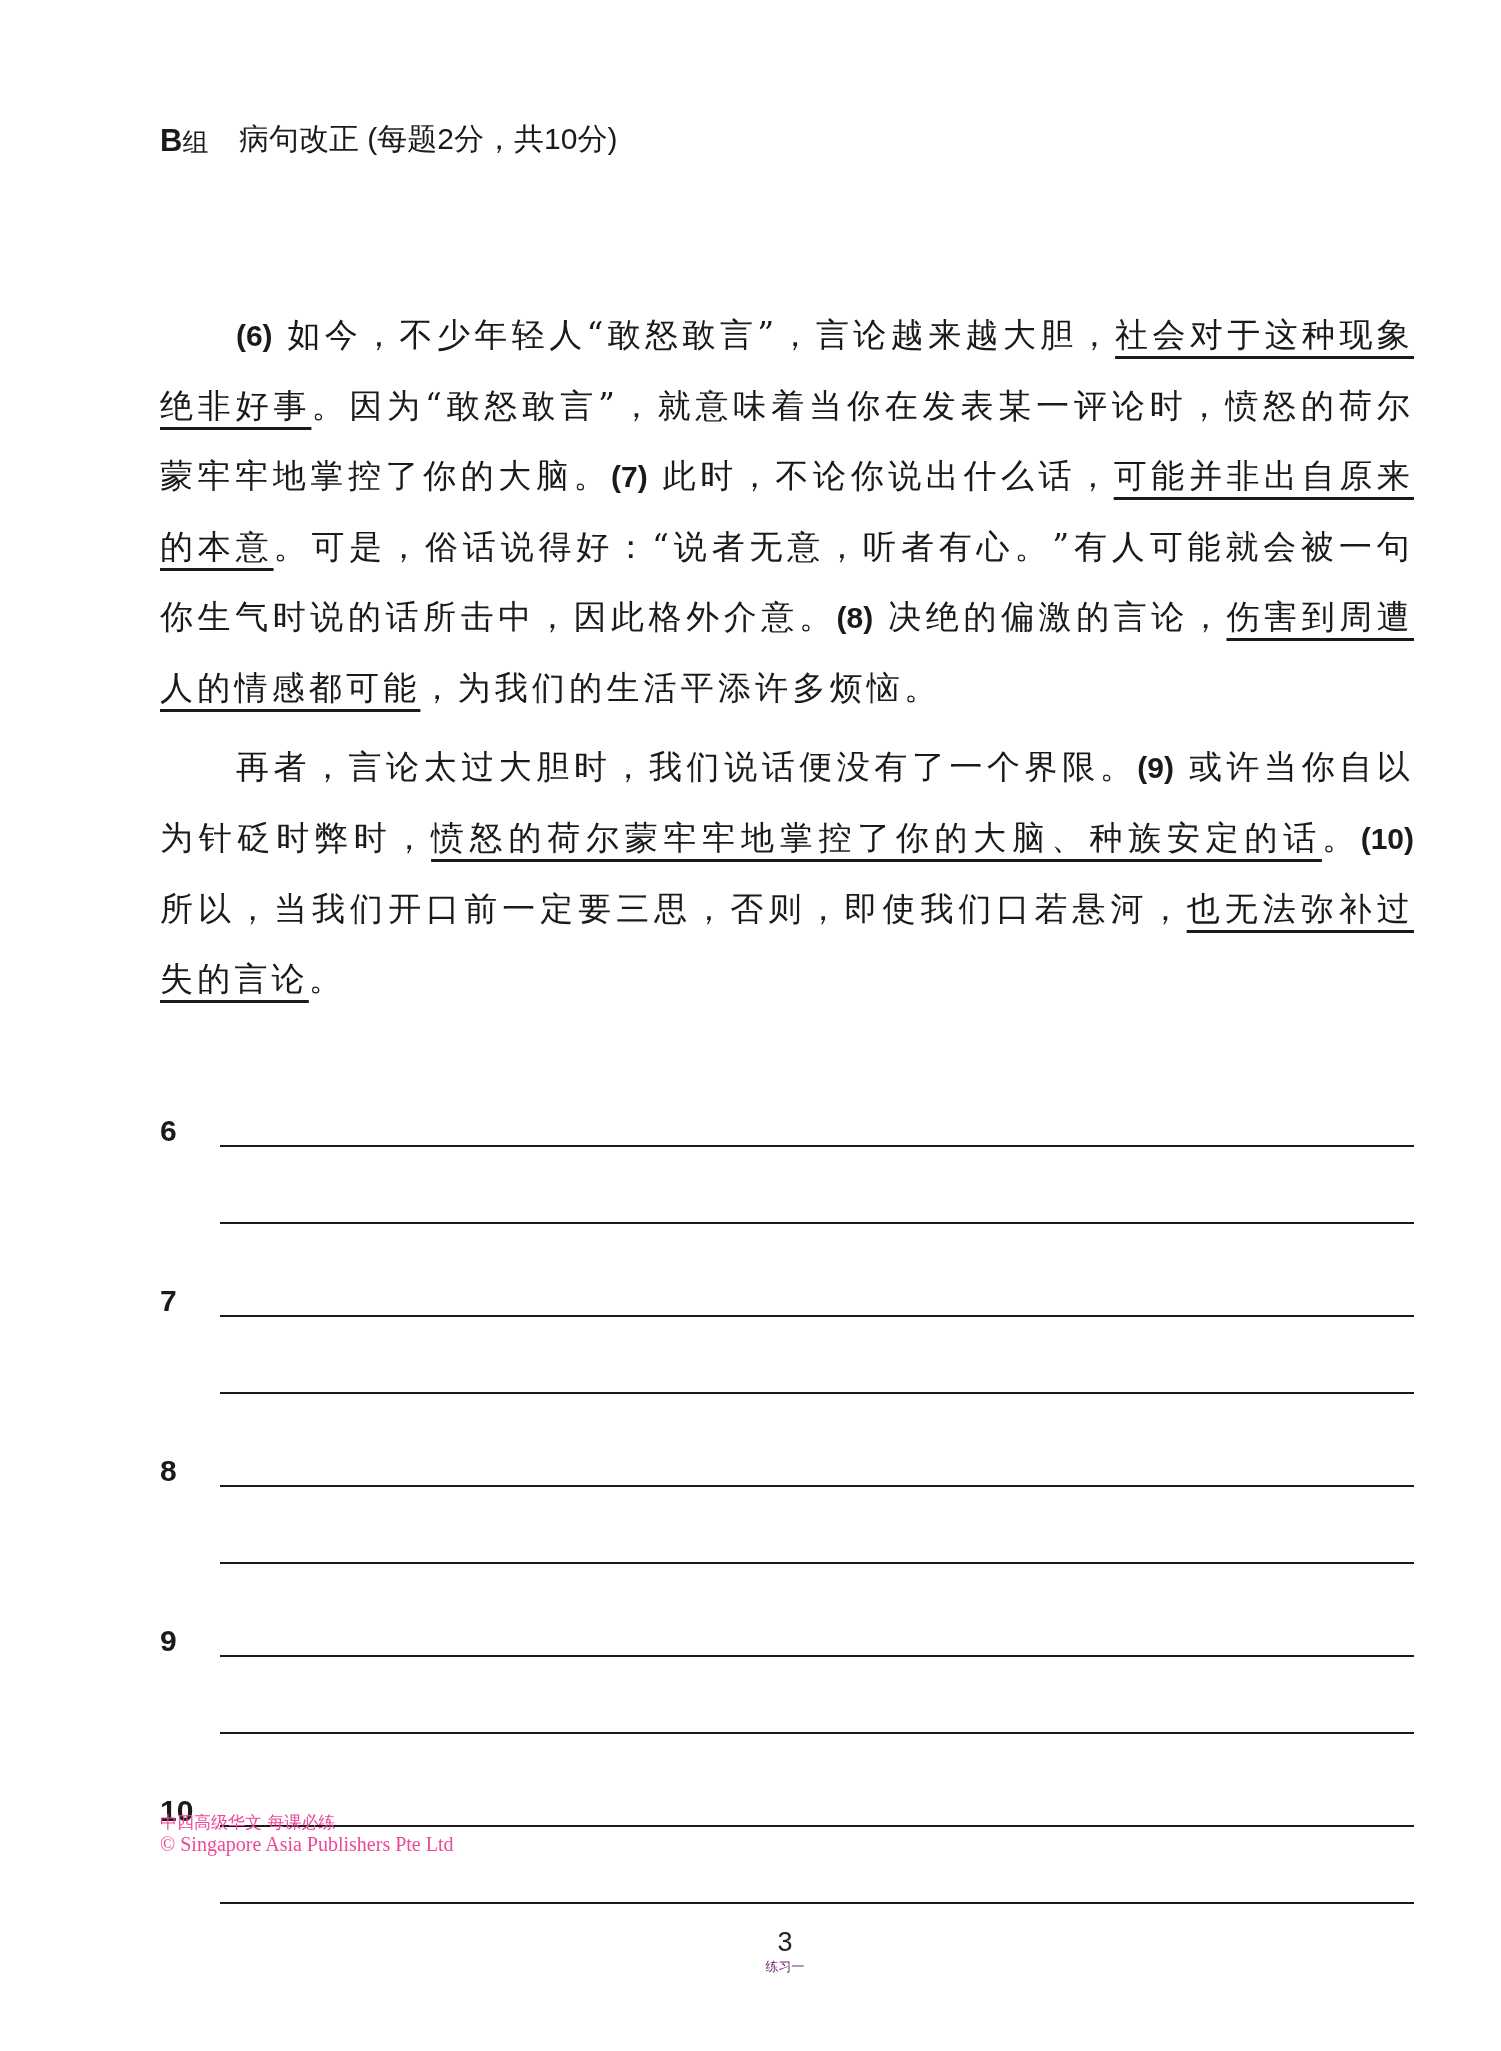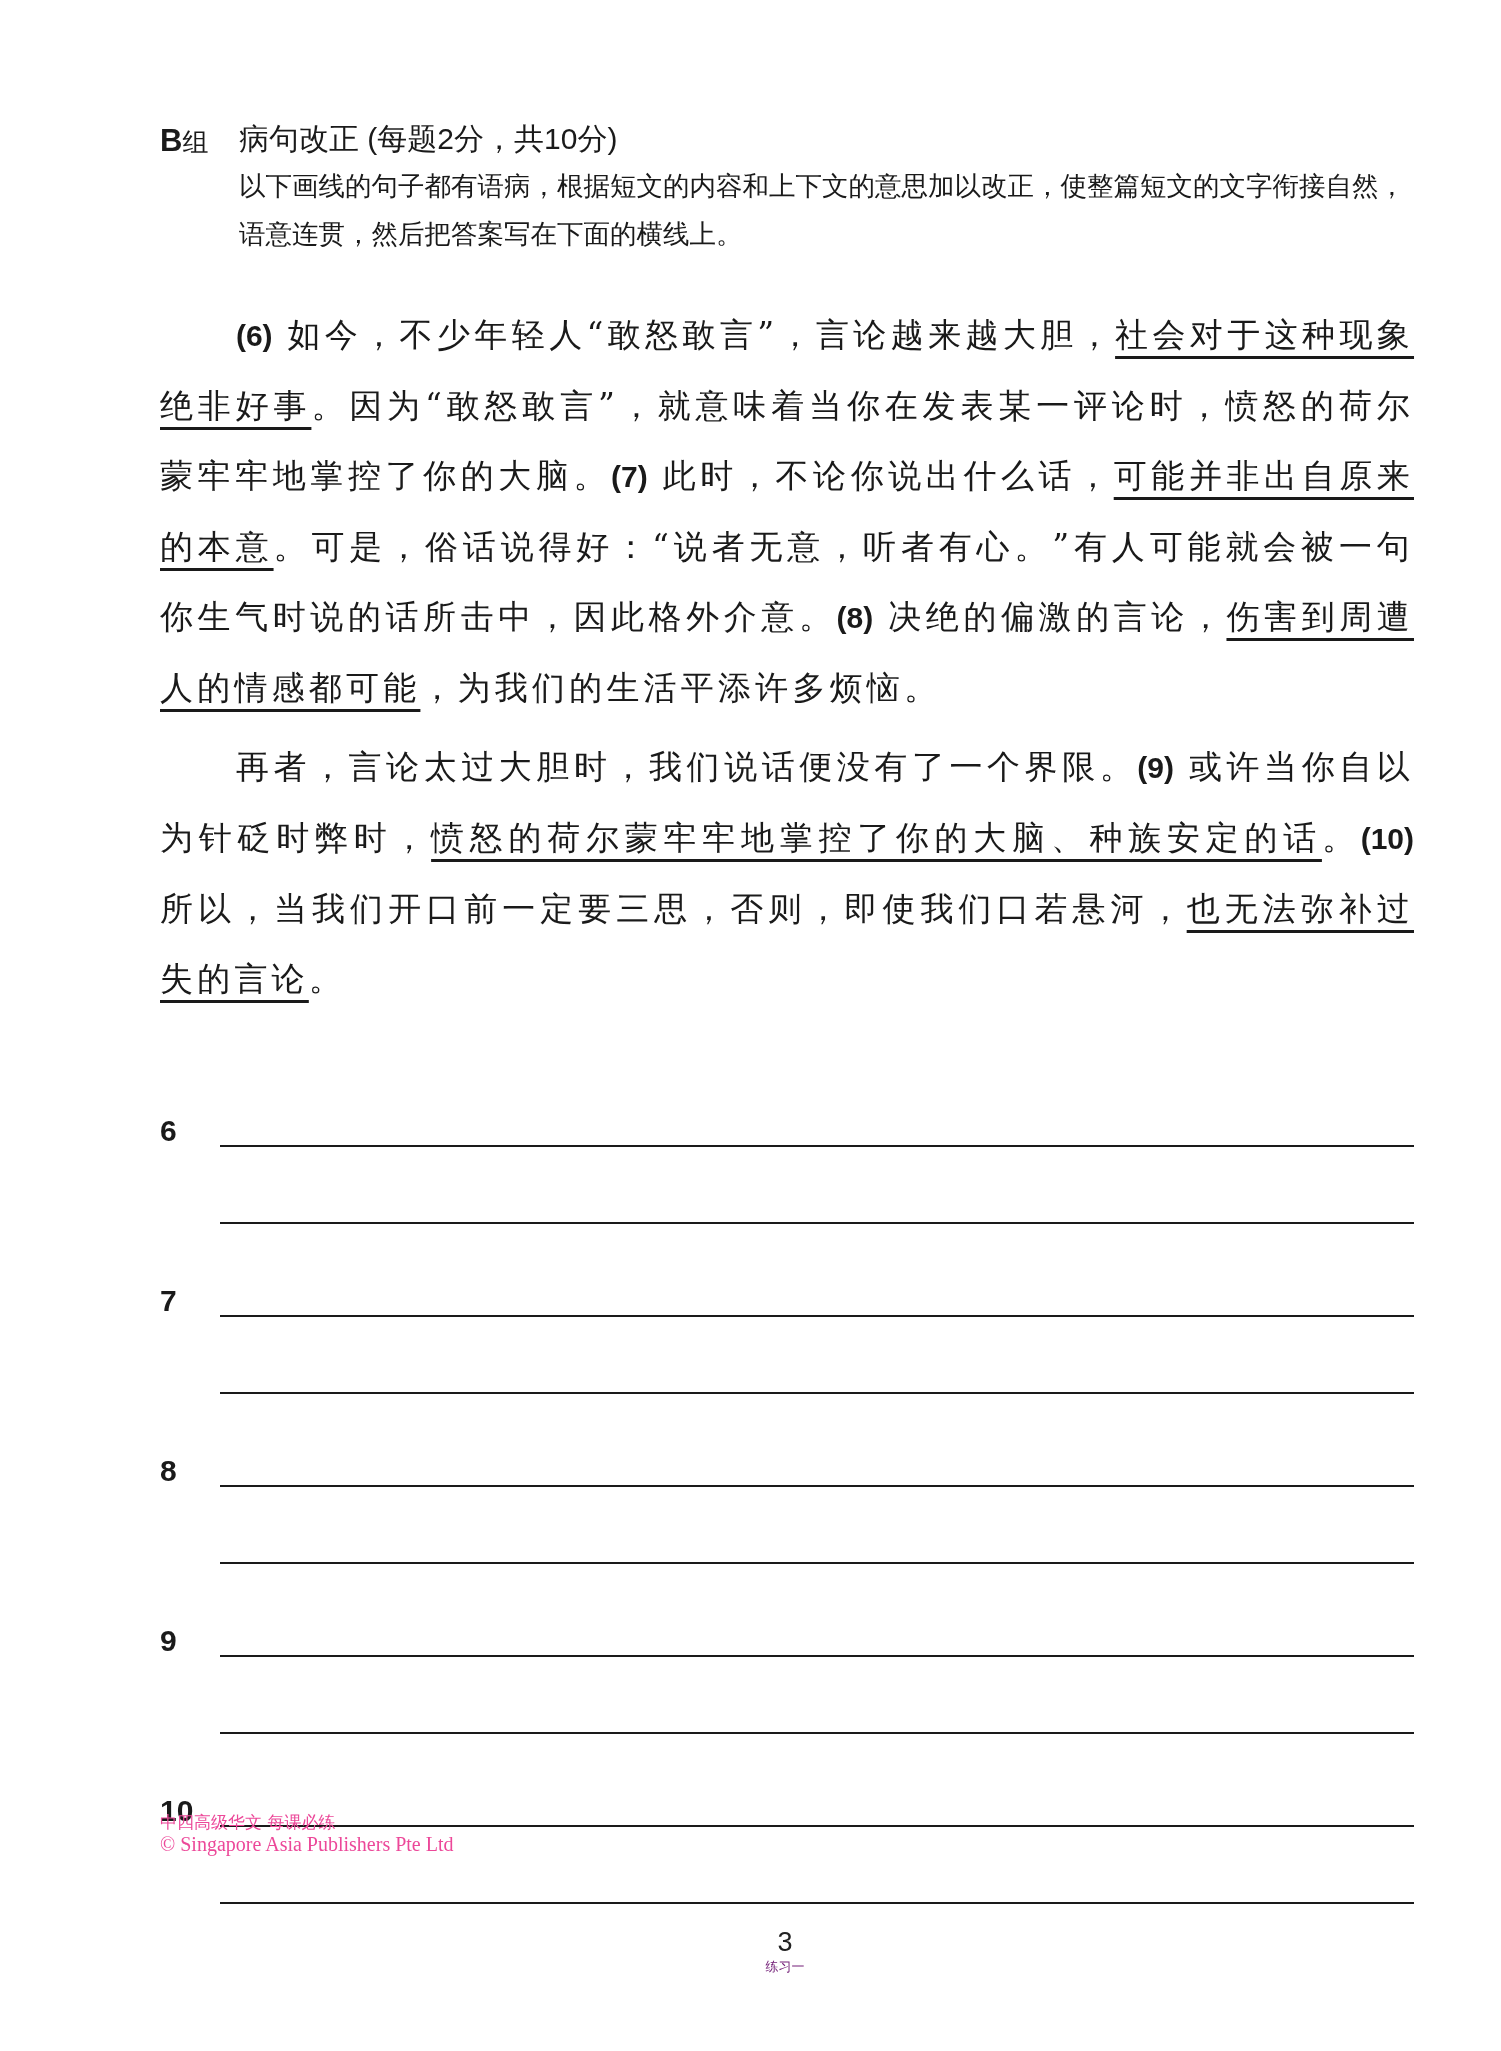--- a/index.html
+++ b/index.html
@@ -54,21 +54,20 @@
   .exercise { font-size: 13px; line-height: 22px; color: #701a75; }
 </style>
 </head>
 <body>
 
 <div class="header">
   <div class="header-row">
     <div class="group-label"><b>B</b><span>组</span></div>
     <div class="section-title">病句改正 (每题2分，共10分)</div>
   </div>
-  <div class="instructions">以下画线的句子都有语病，根据短文的内容和上下文的意思加以改正，使整篇短文的文字衔接自然，语意连贯，然后把答案写在下面的横线上。</div>
 </div>
 
 <div class="passage">
   <p><span class="qnum">(6)</span><span> 如今，不少年轻人“敢怒敢言”，言论越来越大胆，</span><span class="ul">社会对于这种现象绝非好事</span><span>。因为“敢怒敢言”，就意味着当你在发表某一评论时，愤怒的荷尔蒙牢牢地掌控了你的大脑。</span><span class="qnum">(7)</span><span> 此时，不论你说出什么话，</span><span class="ul">可能并非出自原来的本意</span><span>。可是，俗话说得好：“说者无意，听者有心。”有人可能就会被一句你生气时说的话所击中，因此格外介意。</span><span class="qnum">(8)</span><span> 决绝的偏激的言论，</span><span class="ul">伤害到周遭人的情感都可能</span><span>，为我们的生活平添许多烦恼。</span></p>
   <p><span>再者，言论太过大胆时，我们说话便没有了一个界限。</span><span class="qnum">(9)</span><span> 或许当你自以为针砭时弊时，</span><span class="ul">愤怒的荷尔蒙牢牢地掌控了你的大脑、种族安定的话</span><span>。</span><span class="qnum">(10)</span><span> 所以，当我们开口前一定要三思，否则，即使我们口若悬河，</span><span class="ul">也无法弥补过失的言论</span><span>。</span></p>
 </div>
 
 <div class="answers">
   <div class="answer-block">
     <div class="answer-num">6</div>

